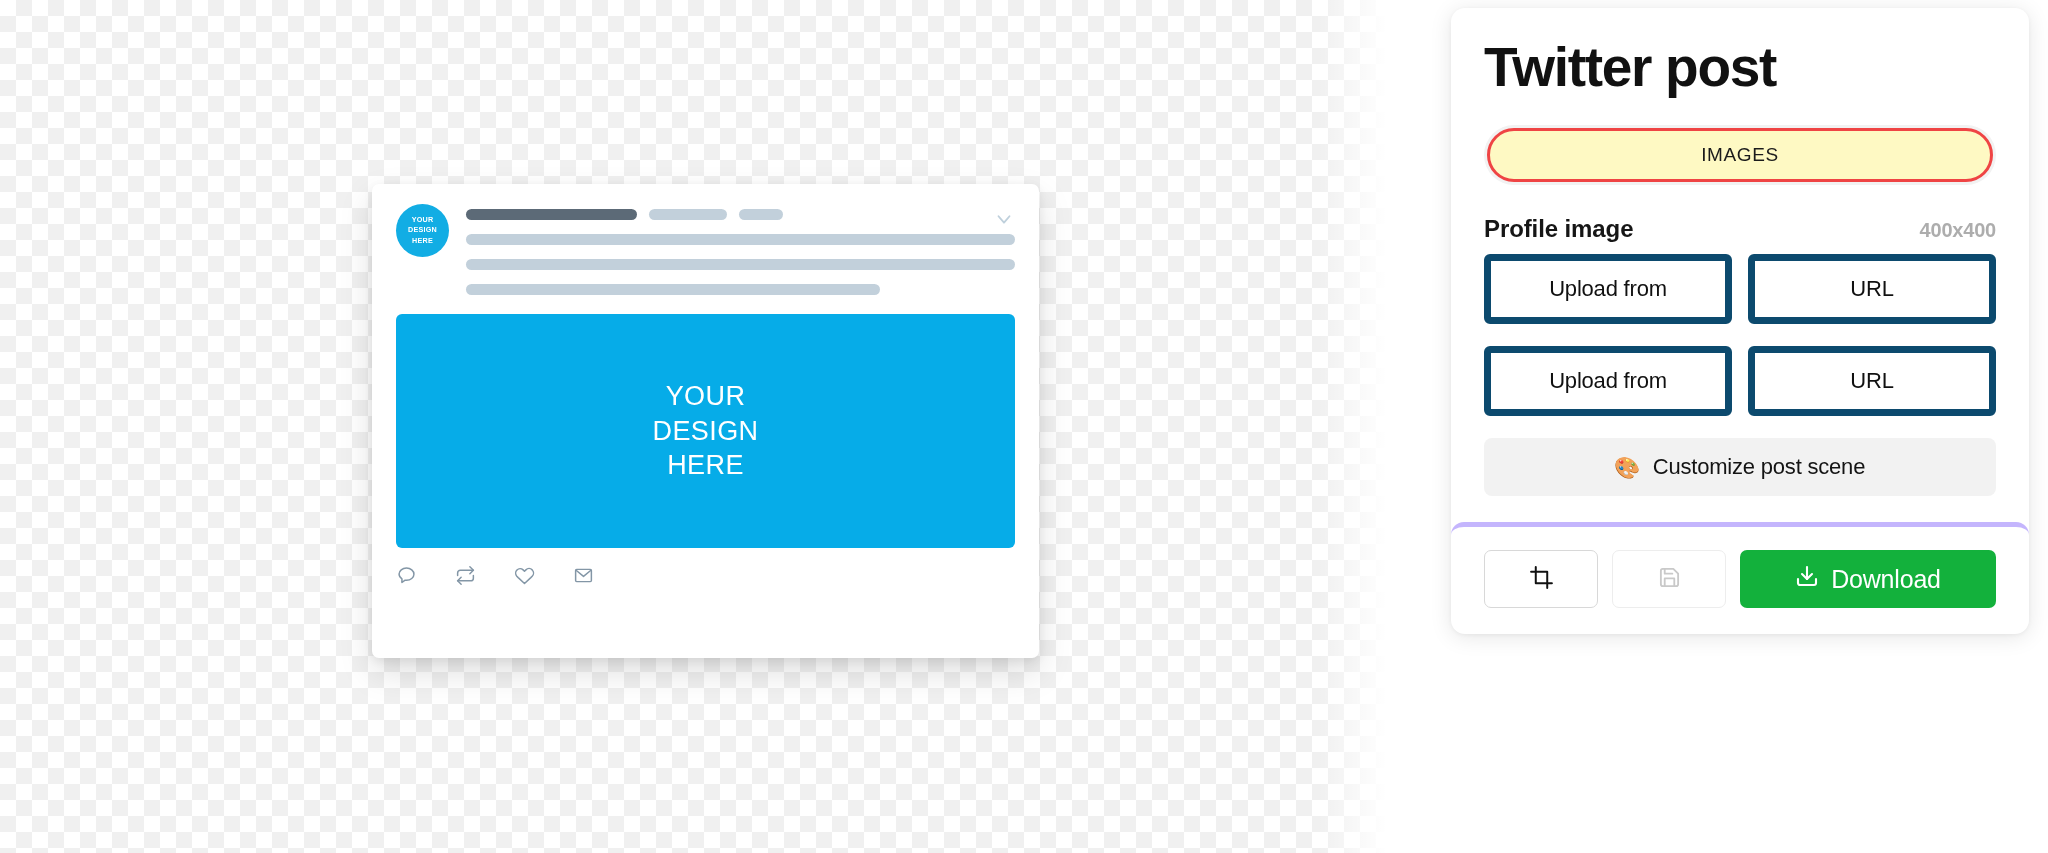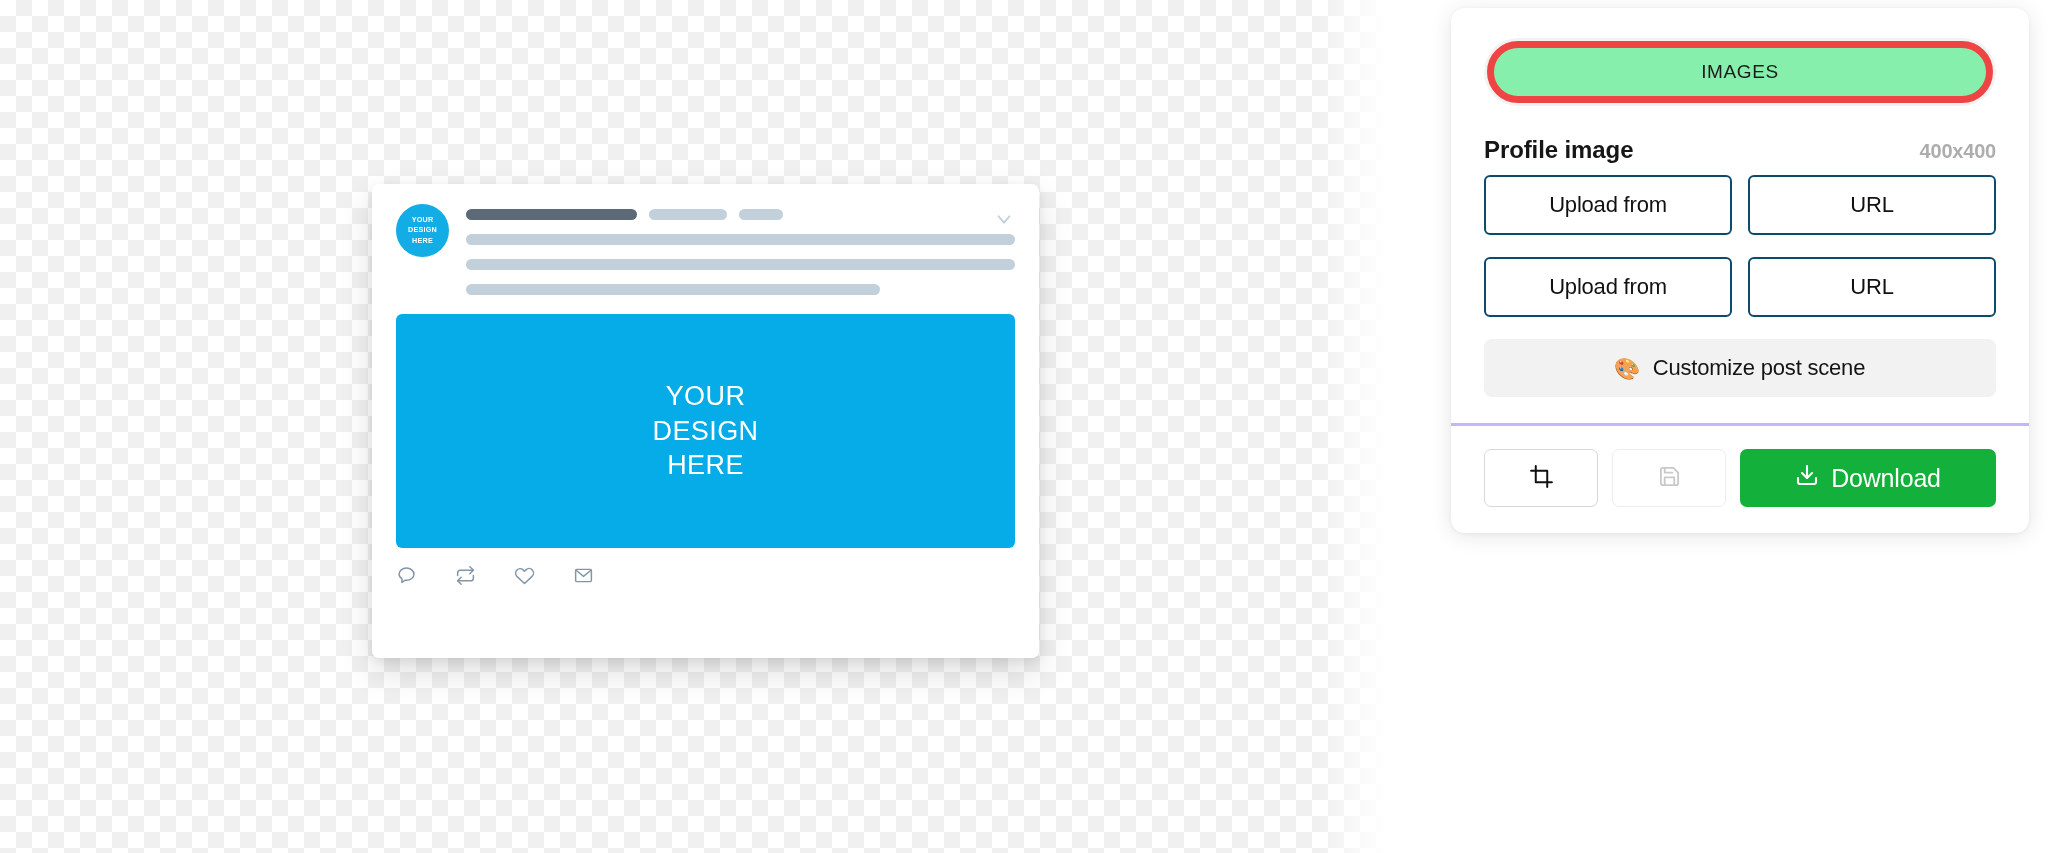--- a/index.html
+++ b/index.html
@@ -174,41 +174,41 @@
     padding: 14px 0;
     font-size: 19px;
     font-weight: 500;
     letter-spacing: 0.6px;
     color: #1b1b1b;
     border-radius: 999px;
     cursor: pointer;
     user-select: none;
   }
   .tab.active {
-    background: #86efac;
-    border: 7px solid #ef4444;
+    background: #fef9c3;
+    border: 3px solid #ef4444;
     padding: 13px 0;
   }
 
   
   .field-label-row {
     display: flex;
     align-items: baseline;
     justify-content: space-between;
     margin-bottom: 11px;
   }
   .field-label { font-size: 24px; font-weight: 700; color: #161616; letter-spacing: -0.1px; }
   .field-dims  { font-size: 20px; font-weight: 700; color: #ADADAD; letter-spacing: -0.2px; }
 
   .btn-row { display: flex; gap: 16px; margin-bottom: 22px; }
   .outline-btn {
     flex: 1 1 50%;
     text-align: center;
     padding: 15px 0;
-    border: 2px solid #0c4a6e;
+    border: 7px solid #0c4a6e;
     border-radius: 6px;
     background: #ffffff;
     font-size: 22px;
     font-weight: 500;
     color: #111111;
     letter-spacing: -0.2px;
     cursor: pointer;
     font-family: "Liberation Sans", sans-serif;
   }
 
@@ -227,25 +227,26 @@
     color: #141414;
     letter-spacing: -0.2px;
     cursor: pointer;
     margin-top: 4px;
     font-family: "Liberation Sans", sans-serif;
   }
   .palette-emoji { font-size: 21px; line-height: 1; }
 
   
   .panel-footer {
-    border-top: 3px solid #c4b5fd;
+    border-top: 5px solid #c4b5fd;
     padding: 23px 33px 26px 33px;
     display: flex;
     align-items: center;
     gap: 14px;
+    border-radius: 13px;
   }
   .icon-btn {
     width: 114px;
     height: 58px;
     border-radius: 7px;
     background: #ffffff;
     display: flex;
     align-items: center;
     justify-content: center;
     cursor: pointer;
@@ -341,20 +342,21 @@
 
     </div>
 
     <div class="canvas-fade"></div>
   </div>
 
   <div class="side-panel">
 
     <div class="panel-body">
 
+      <div class="panel-title">Twitter post</div>
 
       <div class="tabs">
         <div class="tab active">IMAGES</div>
       </div>
 
       <div class="field-label-row">
         <span class="field-label">Profile image</span>
         <span class="field-dims">400x400</span>
       </div>
       <div class="btn-row">

